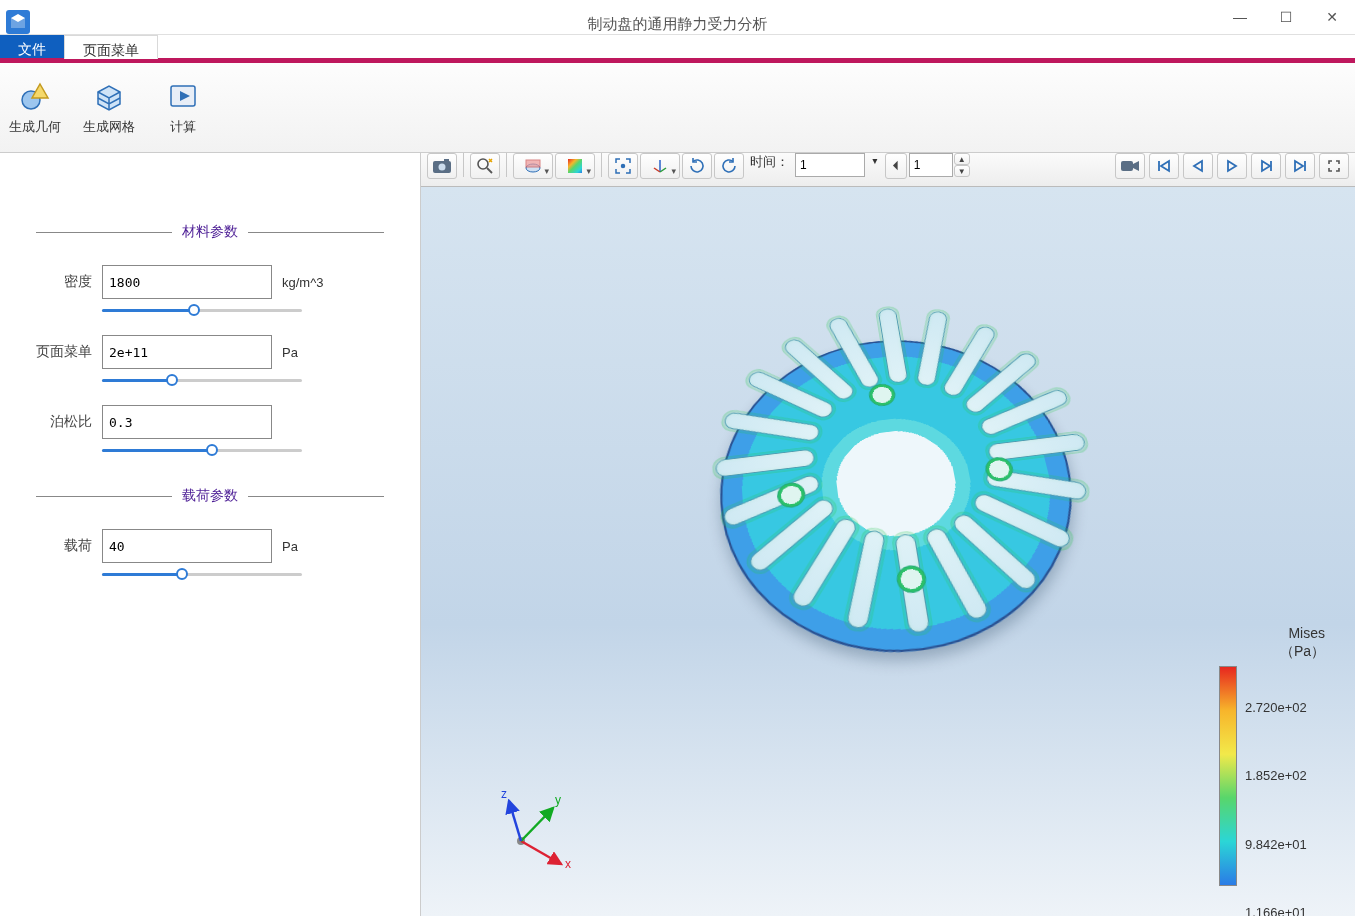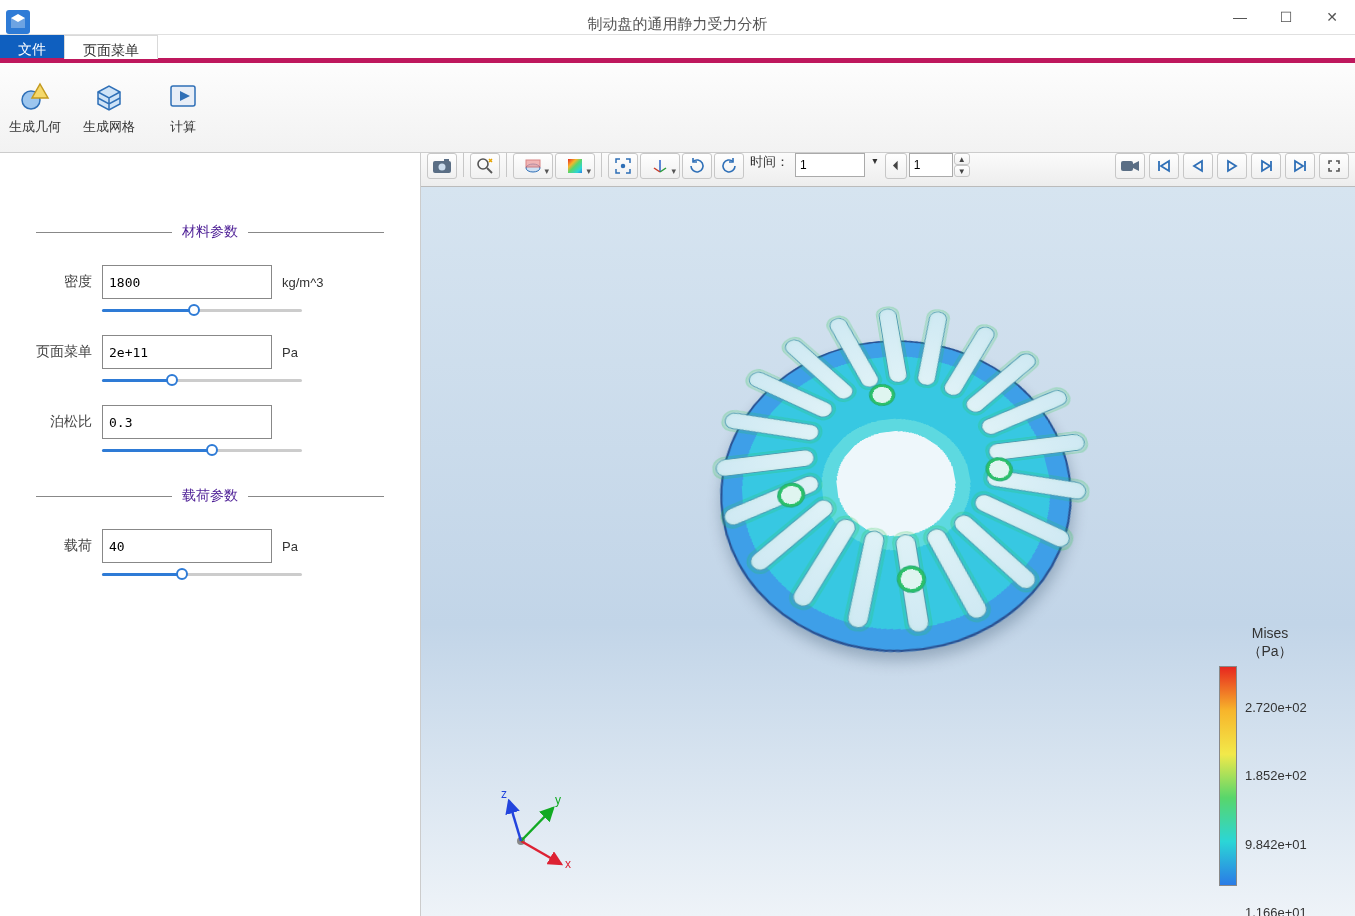--- a/index.html
+++ b/index.html
@@ -172,21 +172,21 @@
     content:""; position:absolute; inset:-4px; border-radius:12px;
     box-shadow: 0 0 6px rgba(40,200,80,.6) inset;
   }
   
   .triad { position:absolute; left:70px; bottom:40px; width:90px; height:90px; }
   
   .legend {
     position:absolute; right:30px; bottom:30px; width:110px; text-align:left;
     font-size:14px; color:#333;
   }
-  .legend .lt { text-align:center; line-height:1.3; margin-bottom:6px;}
+  .legend .lt { text-align:right; line-height:1.3; margin-bottom:6px;}
   .legend .bar {
     width:18px; height:220px; margin-left:4px;
     background:linear-gradient(to bottom,#e7271f,#f7b52b,#f2e94a,#58d66b,#2bd6d6,#2a7be6);
     border:1px solid #888;
   }
   .legend .ticks { position:absolute; left:30px; top:34px; height:220px; display:flex; flex-direction:column; justify-content:space-between; font-size:13px;}
 </style>
 </head>
 <body>
 

